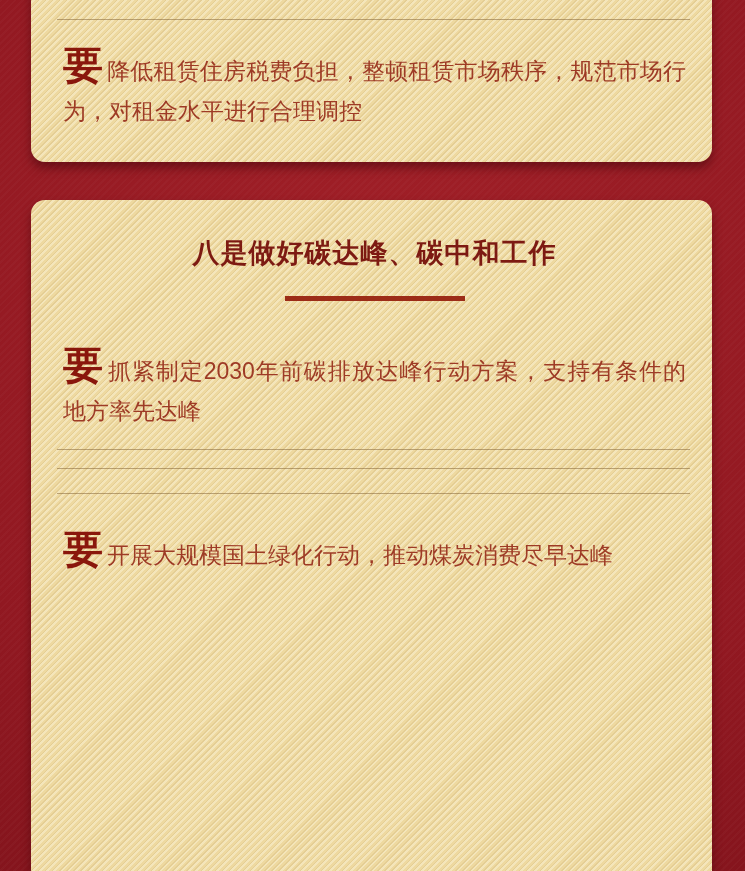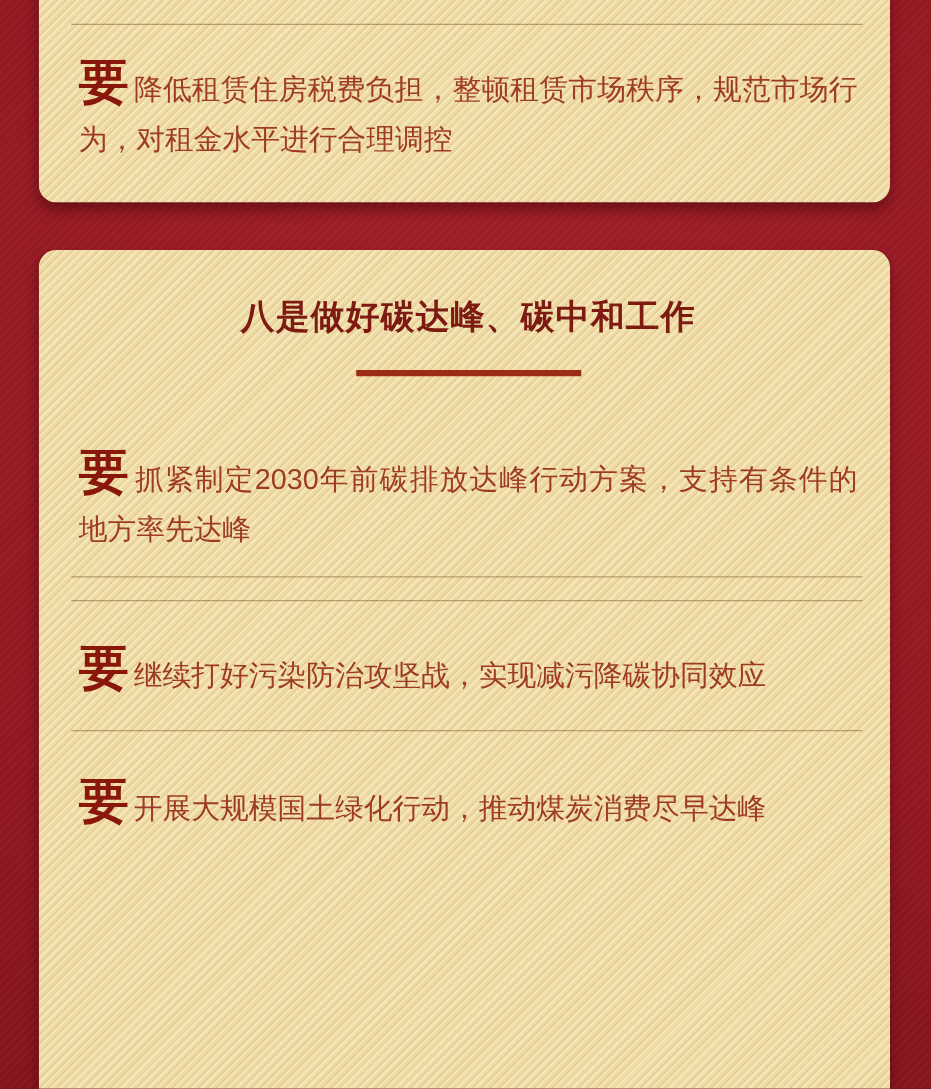--- a/index.html
+++ b/index.html
@@ -64,21 +64,21 @@
     text-justify: inter-ideograph;
   }
   .item .marker {
     font-family: "Liberation Serif", serif;
     font-weight: bold;
     font-size: 40px;
     line-height: 40px;
     color: #8a170c;
     margin-right: 4px;
   }
-  .card-main .item.i1 { margin-top: 57px; }
+  .card-main .item.i1 { margin-top: 45px; }
   .card-main .item.i2 { margin-top: 34px; }
   .card-main .item.i3 { margin-top: 34px; }
   .card-main .item.i4 { margin-top: 36px; }
   .card-main .thin-divider.d1 { margin-top: 18px; }
   .card-main .thin-divider.d2 { margin-top: 18px; }
   .card-main .thin-divider.d3 { margin-top: 24px; }
 </style>
 </head>
 <body>
 
@@ -93,20 +93,19 @@
     <h1 class="title">八是做好碳达峰、碳中和工作</h1>
     <div class="title-underline"></div>
 
     <p class="item i1"><span class="marker">要</span><span>抓紧制定2030年前碳排放达峰行动方案，支持有条件的地方率先达峰</span></p>
 
     <div class="thin-divider d1"></div>
 
 
     <div class="thin-divider d2"></div>
 
-    <p class="item i3"><span class="marker">要</span><span>继续打好污染防治攻坚战，实现减污降碳协同效应</span></p>
 
     <div class="thin-divider d3"></div>
 
     <p class="item i4"><span class="marker">要</span><span>开展大规模国土绿化行动，推动煤炭消费尽早达峰</span></p>
   </section>
 
 </div>
 
 </body></html>

